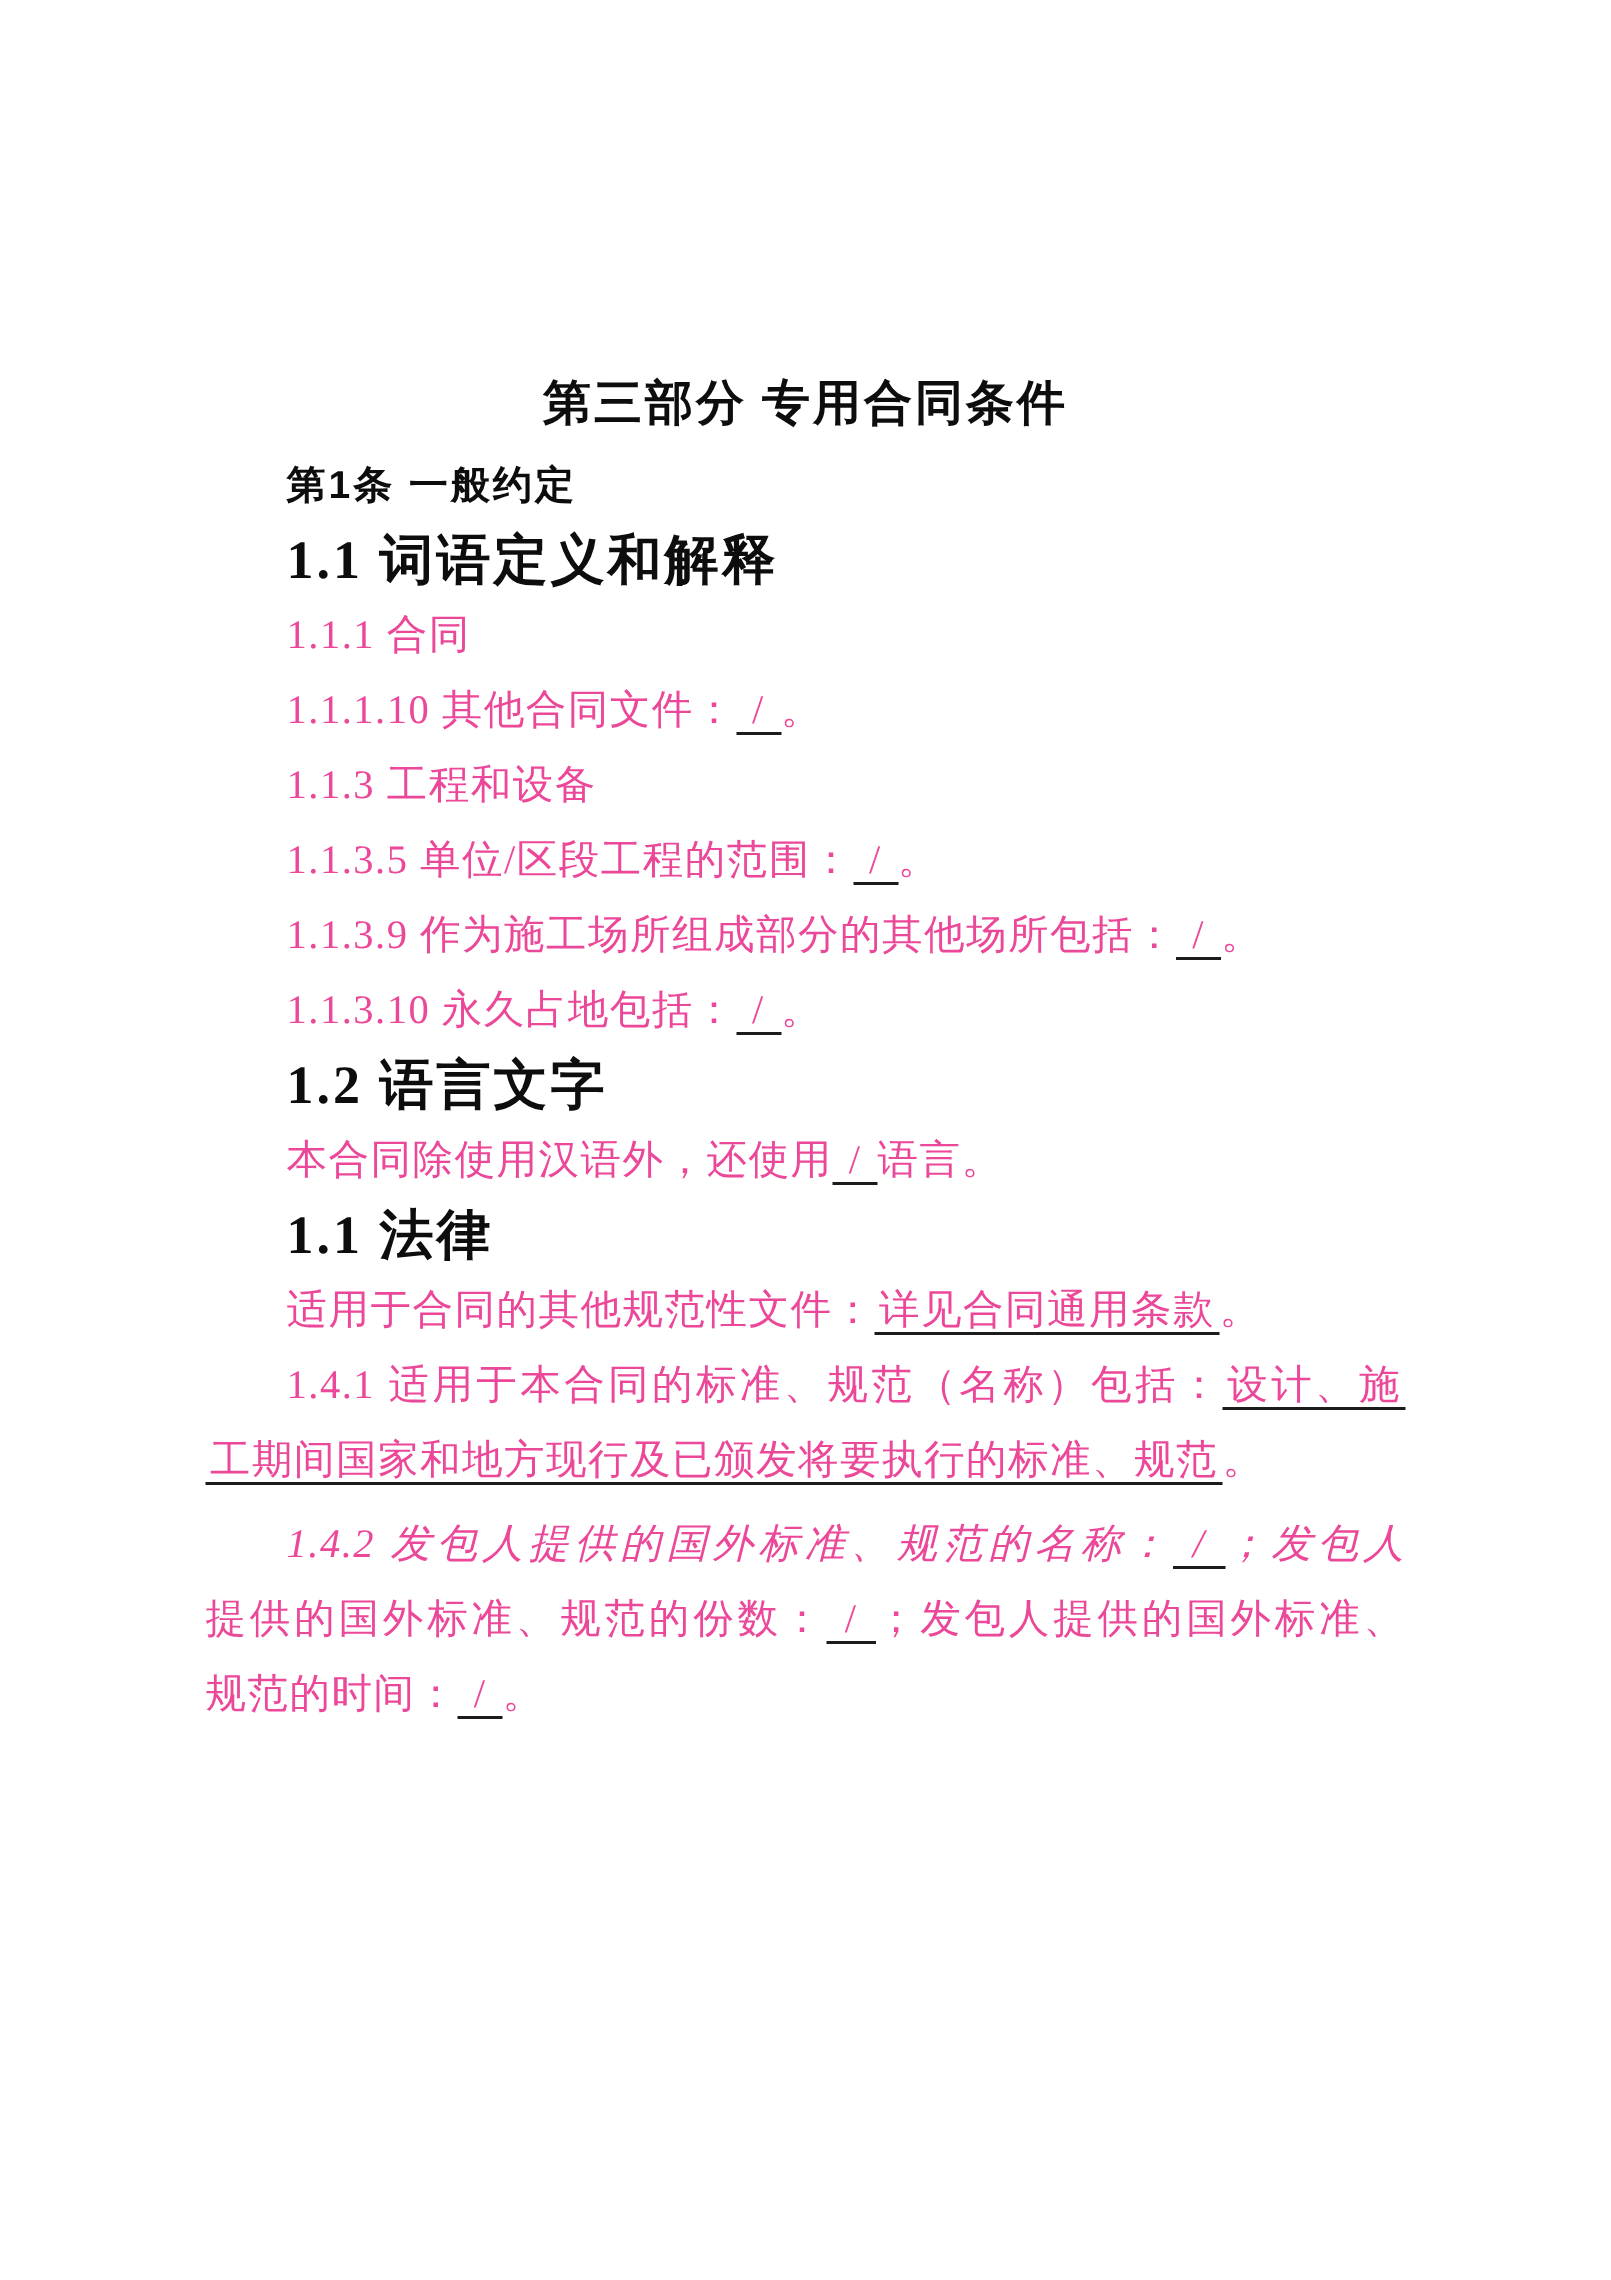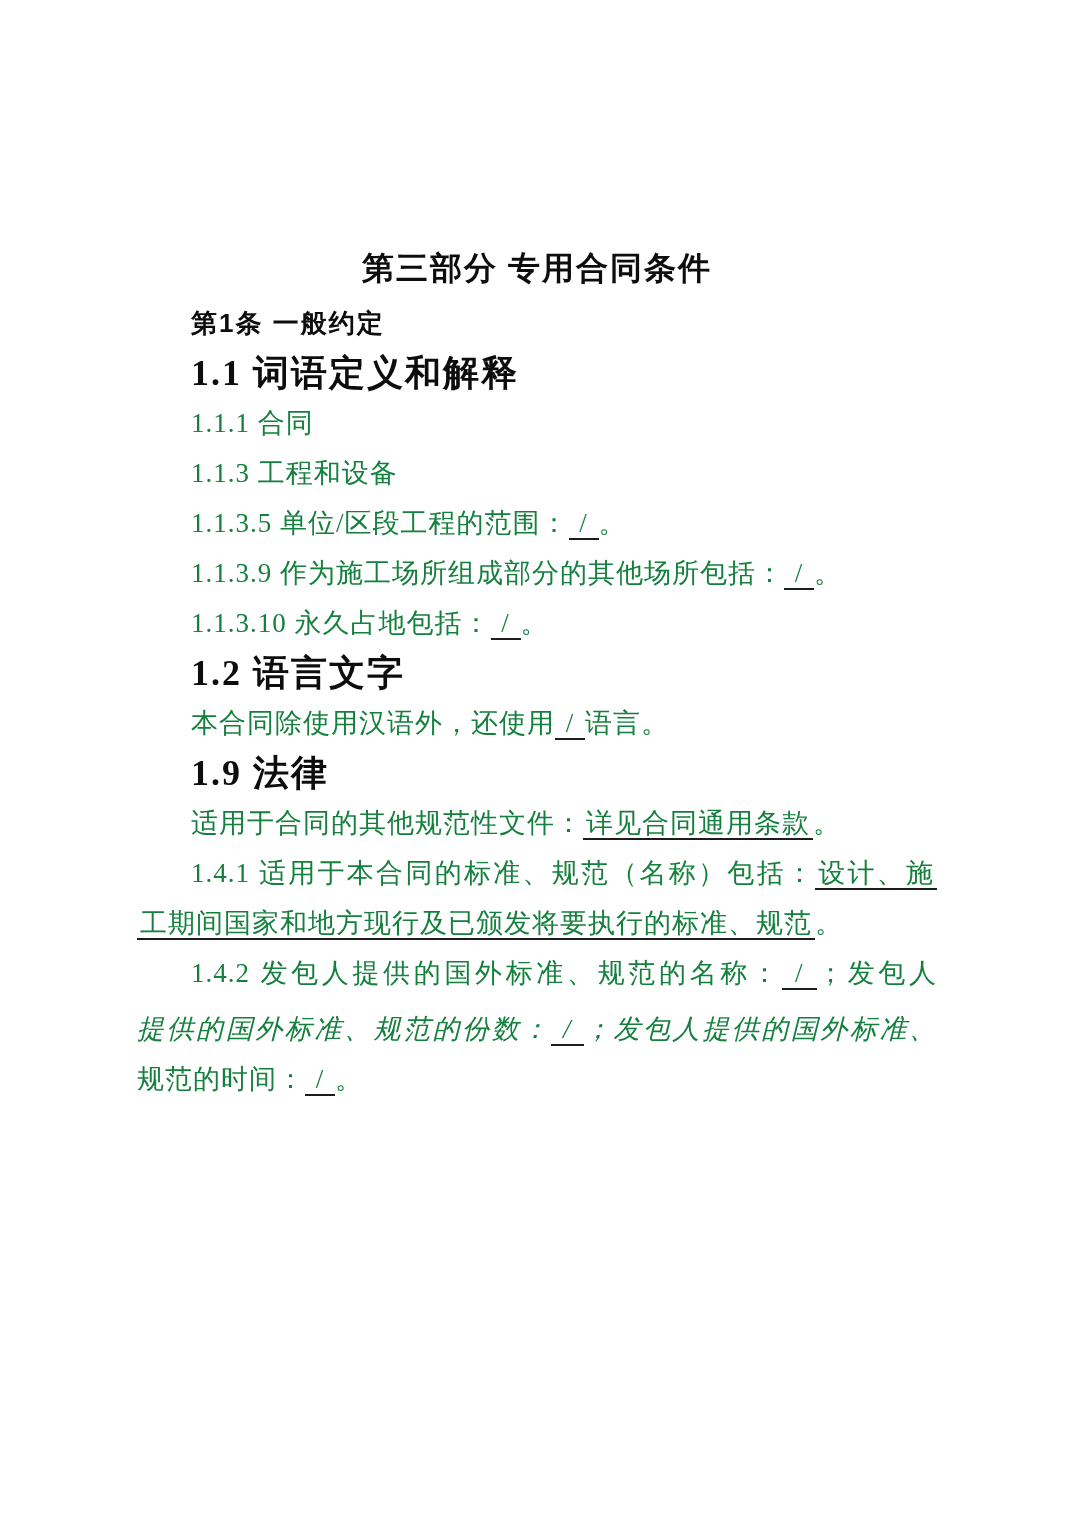--- a/index.html
+++ b/index.html
@@ -31,21 +31,21 @@
     margin: 8px 0 0 137px;
     width: 800px;
   }
   .line {
     position: relative;
     height: 50px;
     line-height: 50px;
     font-size: 27px;
     letter-spacing: 1px;
     white-space: nowrap;
-    color: #15803d;
+    color: #ec4899;
   }
   .line.indent { text-indent: 54px; }
   .line.justify {
     white-space: normal;
     text-align: justify;
     text-align-last: justify;
     text-justify: inter-character;
   }
   .line.h1 {
     font-family: "Liberation Sans", sans-serif;
@@ -86,27 +86,28 @@
 </head>
 <body>
 
 <main class="page">
   <h1 class="doc-title">第三部分 专用合同条件</h1>
 
   <section class="doc-body" id="doc-body">
       <div class="line h1 indent"><span class="seg">第1条 一般约定</span></div>
       <div class="line h2 indent"><span class="seg">1.1 词语定义和解释</span></div>
       <div class="line body indent"><span class="seg">1.1.1 合同</span></div>
+      <div class="line body indent"><span class="seg">1.1.1.10 其他合同文件：</span><span class="seg blank"> / </span><span class="seg">。</span></div>
       <div class="line body indent"><span class="seg">1.1.3 工程和设备</span></div>
       <div class="line body indent"><span class="seg">1.1.3.5 单位/区段工程的范围：</span><span class="seg blank"> / </span><span class="seg">。</span></div>
       <div class="line body indent"><span class="seg">1.1.3.9 作为施工场所组成部分的其他场所包括：</span><span class="seg blank"> / </span><span class="seg">。</span></div>
       <div class="line body indent"><span class="seg">1.1.3.10 永久占地包括：</span><span class="seg blank"> / </span><span class="seg">。</span></div>
       <div class="line h2 indent"><span class="seg">1.2 语言文字</span></div>
       <div class="line body indent"><span class="seg">本合同除使用汉语外，还使用</span><span class="seg blank"> / </span><span class="seg">语言。</span></div>
-      <div class="line h2 indent"><span class="seg">1.9 法律</span></div>
+      <div class="line h2 indent"><span class="seg">1.1 法律</span></div>
       <div class="line body indent"><span class="seg">适用于合同的其他规范性文件：</span><span class="seg blank">详见合同通用条款</span><span class="seg">。</span></div>
       <div class="line body indent justify"><span class="seg">1.4.1 适用于本合同的标准、规范（名称）包括：</span><span class="seg blank">设计、施</span></div>
       <div class="line body"><span class="seg blank">工期间国家和地方现行及已颁发将要执行的标准、规范</span><span class="seg">。</span></div>
       <div class="line body indent justify"><span class="seg">1.4.2 发包人提供的国外标准、规范的名称：</span><span class="seg blank"> / </span><span class="seg">；发包人</span></div>
       <div class="line body justify"><span class="seg">提供的国外标准、规范的份数：</span><span class="seg blank"> / </span><span class="seg">；发包人提供的国外标准、</span></div>
       <div class="line body"><span class="seg">规范的时间：</span><span class="seg blank"> / </span><span class="seg">。</span></div>
     </section>
 
   <footer class="page-footer">
     <span class="page-number">134</span>

